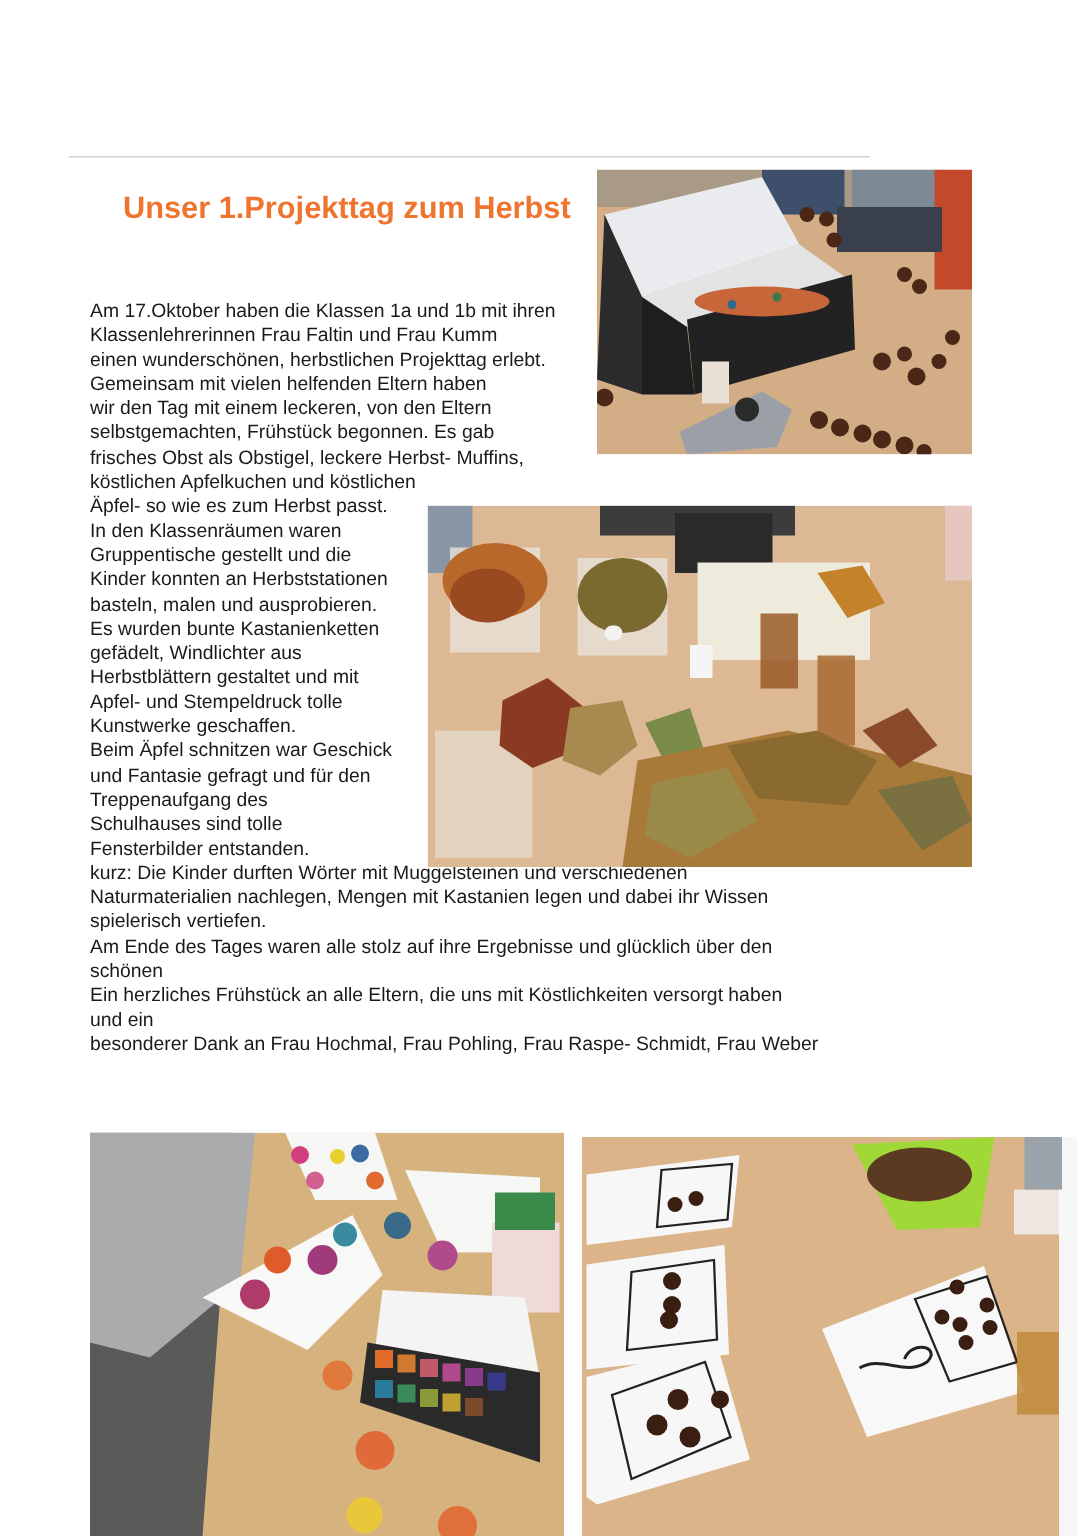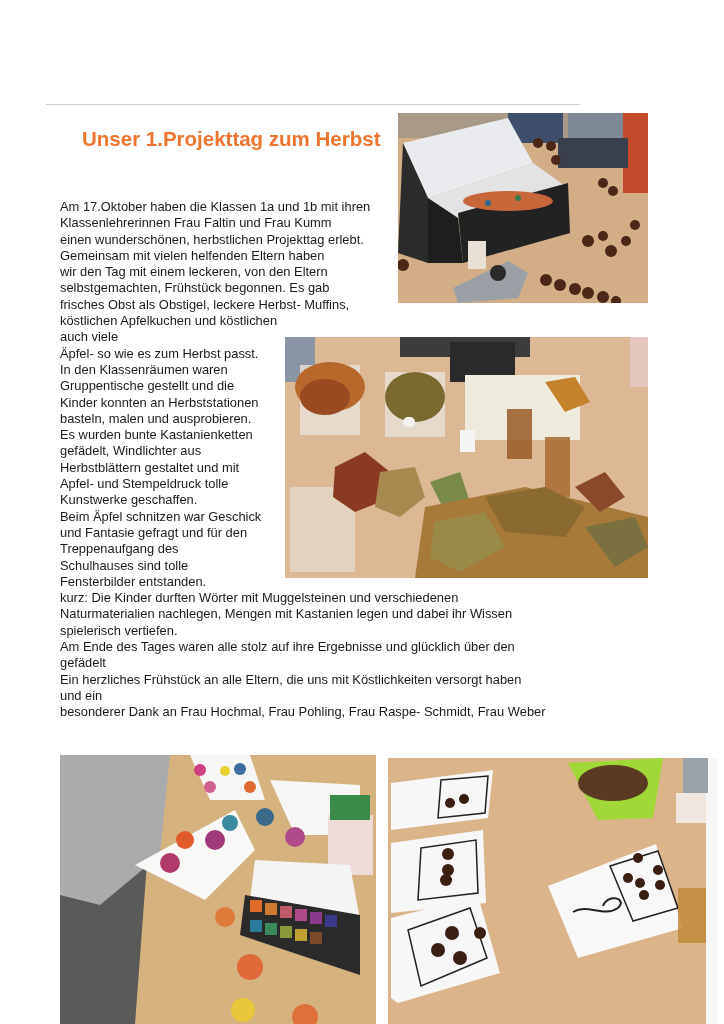--- a/index.html
+++ b/index.html
@@ -39,41 +39,40 @@
 
 <div class="body-text" id="body-text">
     <span class="line">Am 17.Oktober haben die Klassen 1a und 1b mit ihren</span>
     <span class="line">Klassenlehrerinnen Frau Faltin und Frau Kumm</span>
     <span class="line">einen wunderschönen, herbstlichen Projekttag erlebt.</span>
     <span class="line">Gemeinsam mit vielen helfenden Eltern haben</span>
     <span class="line">wir den Tag mit einem leckeren, von den Eltern</span>
     <span class="line">selbstgemachten, Frühstück begonnen. Es gab</span>
     <span class="line">frisches Obst als Obstigel, leckere Herbst- Muffins,</span>
     <span class="line">köstlichen Apfelkuchen und köstlichen</span>
-    <span class="line">auch viele</span>
     <span class="line">Äpfel- so wie es zum Herbst passt.</span>
     <span class="line">In den Klassenräumen waren</span>
     <span class="line">Gruppentische gestellt und die</span>
     <span class="line">Kinder konnten an Herbststationen</span>
     <span class="line">basteln, malen und ausprobieren.</span>
     <span class="line">Es wurden bunte Kastanienketten</span>
     <span class="line">gefädelt, Windlichter aus</span>
     <span class="line">Herbstblättern gestaltet und mit</span>
     <span class="line">Apfel- und Stempeldruck tolle</span>
     <span class="line">Kunstwerke geschaffen.</span>
     <span class="line">Beim Äpfel schnitzen war Geschick</span>
     <span class="line">und Fantasie gefragt und für den</span>
     <span class="line">Treppenaufgang des</span>
     <span class="line">Schulhauses sind tolle</span>
     <span class="line">Fensterbilder entstanden.</span>
     <span class="line">kurz: Die Kinder durften Wörter mit Muggelsteinen und verschiedenen</span>
     <span class="line">Naturmaterialien nachlegen, Mengen mit Kastanien legen und dabei ihr Wissen</span>
     <span class="line">spielerisch vertiefen.</span>
     <span class="line">Am Ende des Tages waren alle stolz auf ihre Ergebnisse und glücklich über den</span>
-    <span class="line">gefädelt</span>
+    <span class="line">schönen</span>
     <span class="line">Ein herzliches Frühstück an alle Eltern, die uns mit Köstlichkeiten versorgt haben</span>
     <span class="line">und ein</span>
     <span class="line">besonderer Dank an Frau Hochmal, Frau Pohling, Frau Raspe- Schmidt, Frau Weber</span>
   </div>
 
 <div class="photo" id="photo-chestnut-box">
   <svg viewBox="0 0 250 190" preserveAspectRatio="none">
     <rect width="250" height="190" fill="#d2ad86"></rect>
     <rect x="0" y="0" width="250" height="25" fill="#a99a88"></rect>
     <rect x="110" y="0" width="55" height="30" fill="#3d4f6a"></rect>

